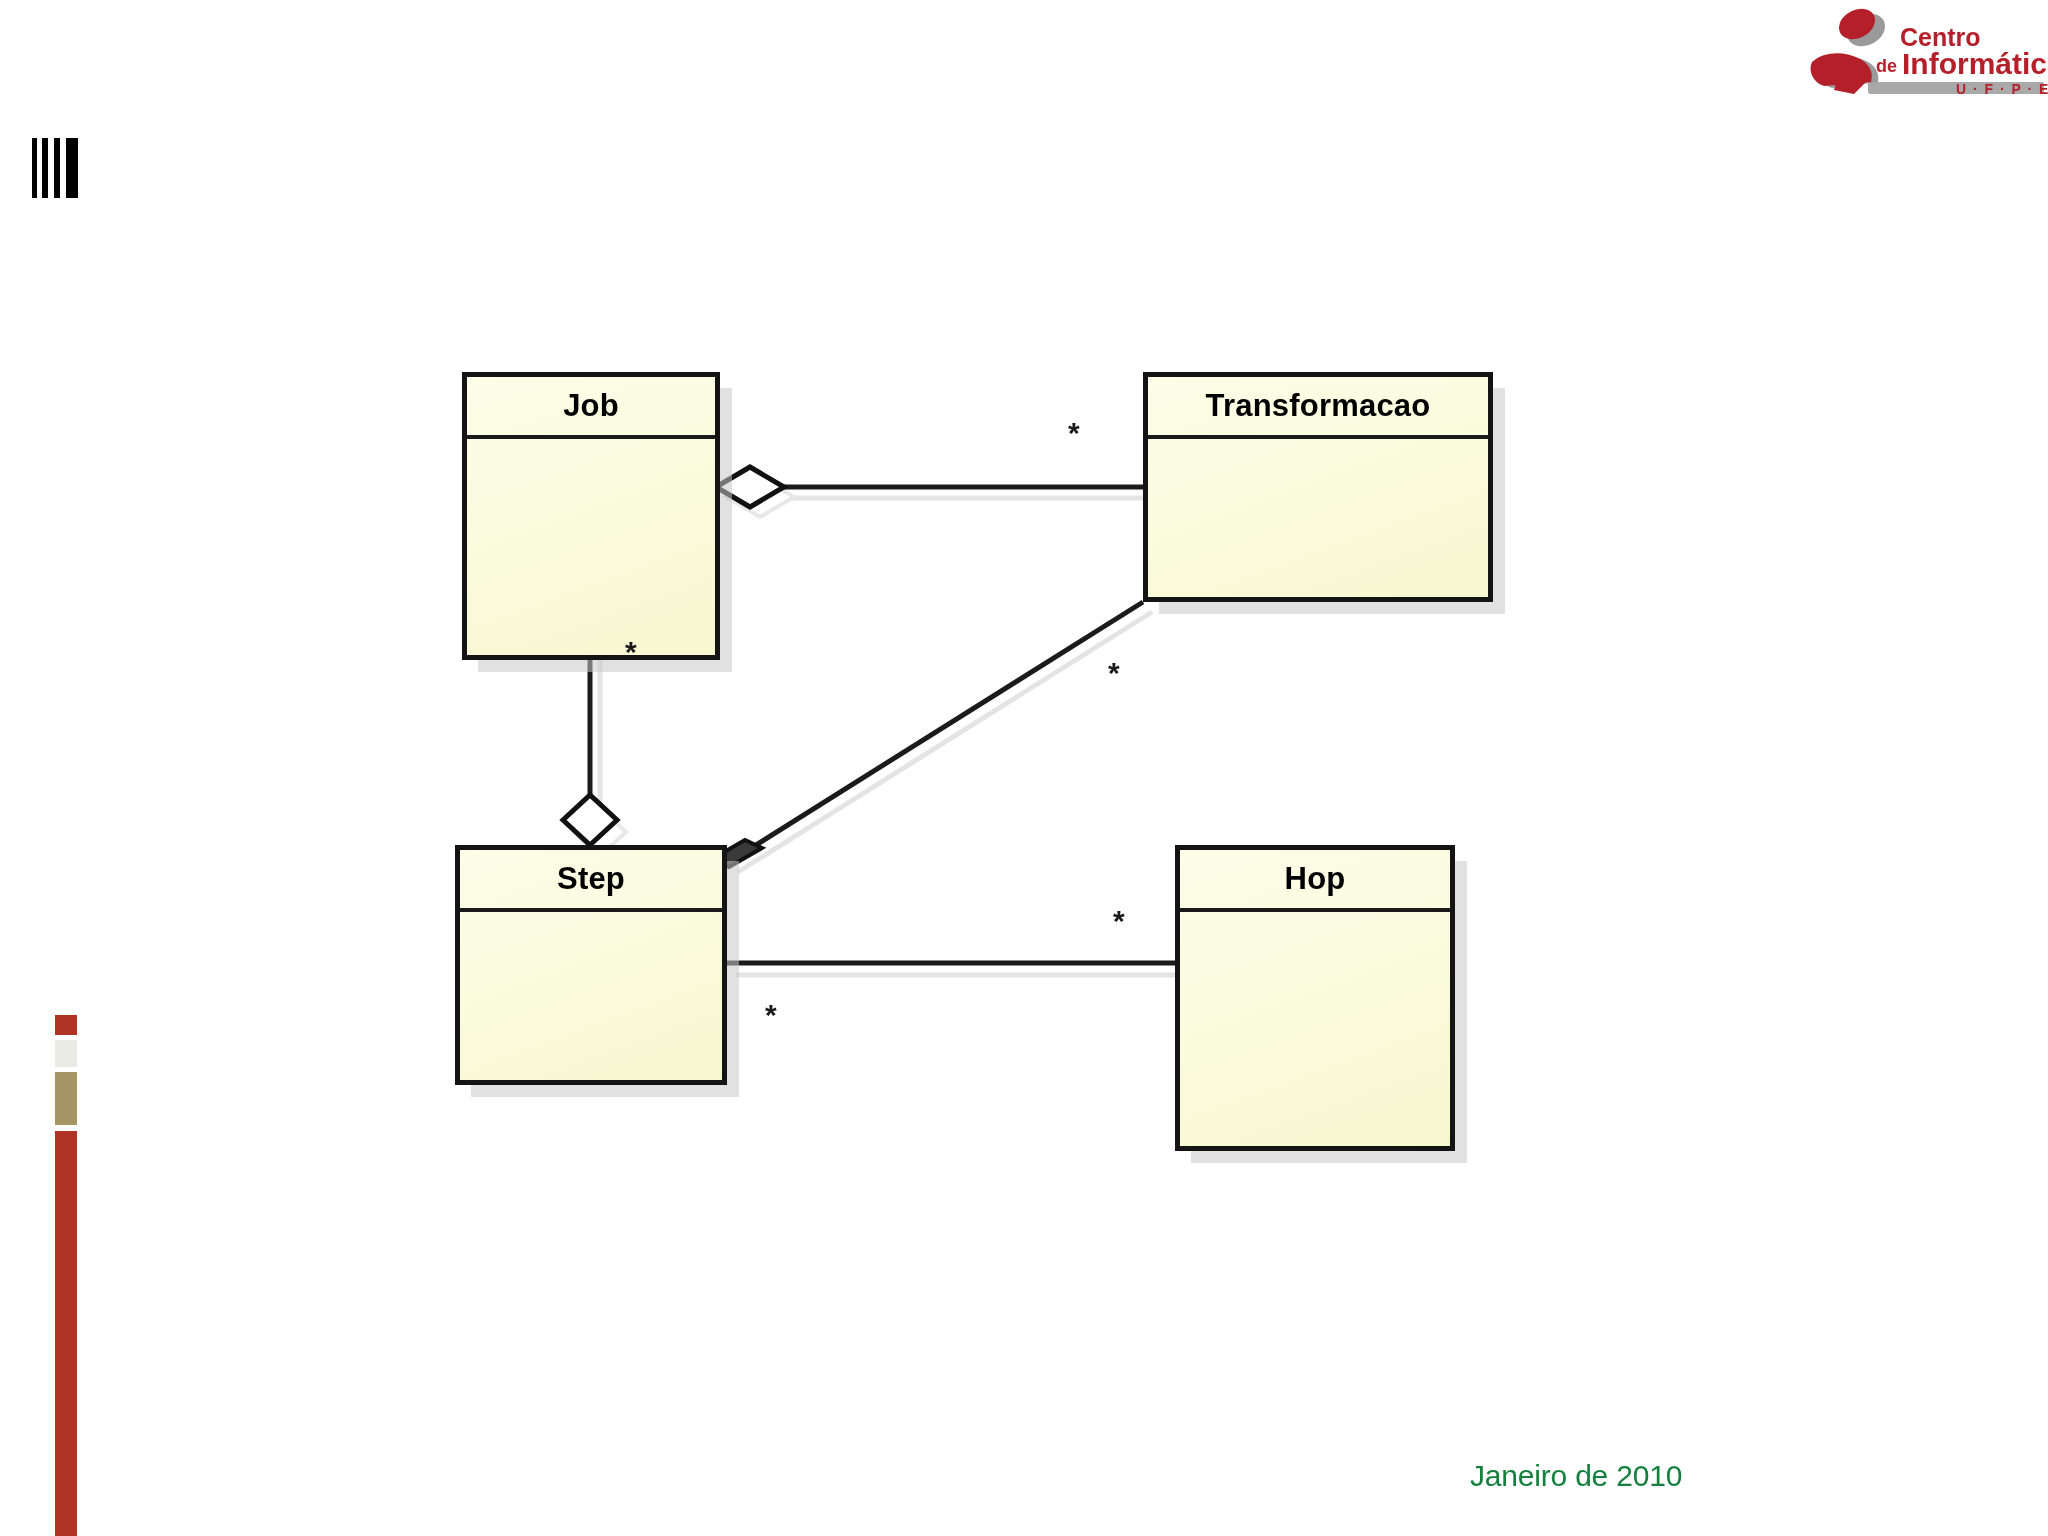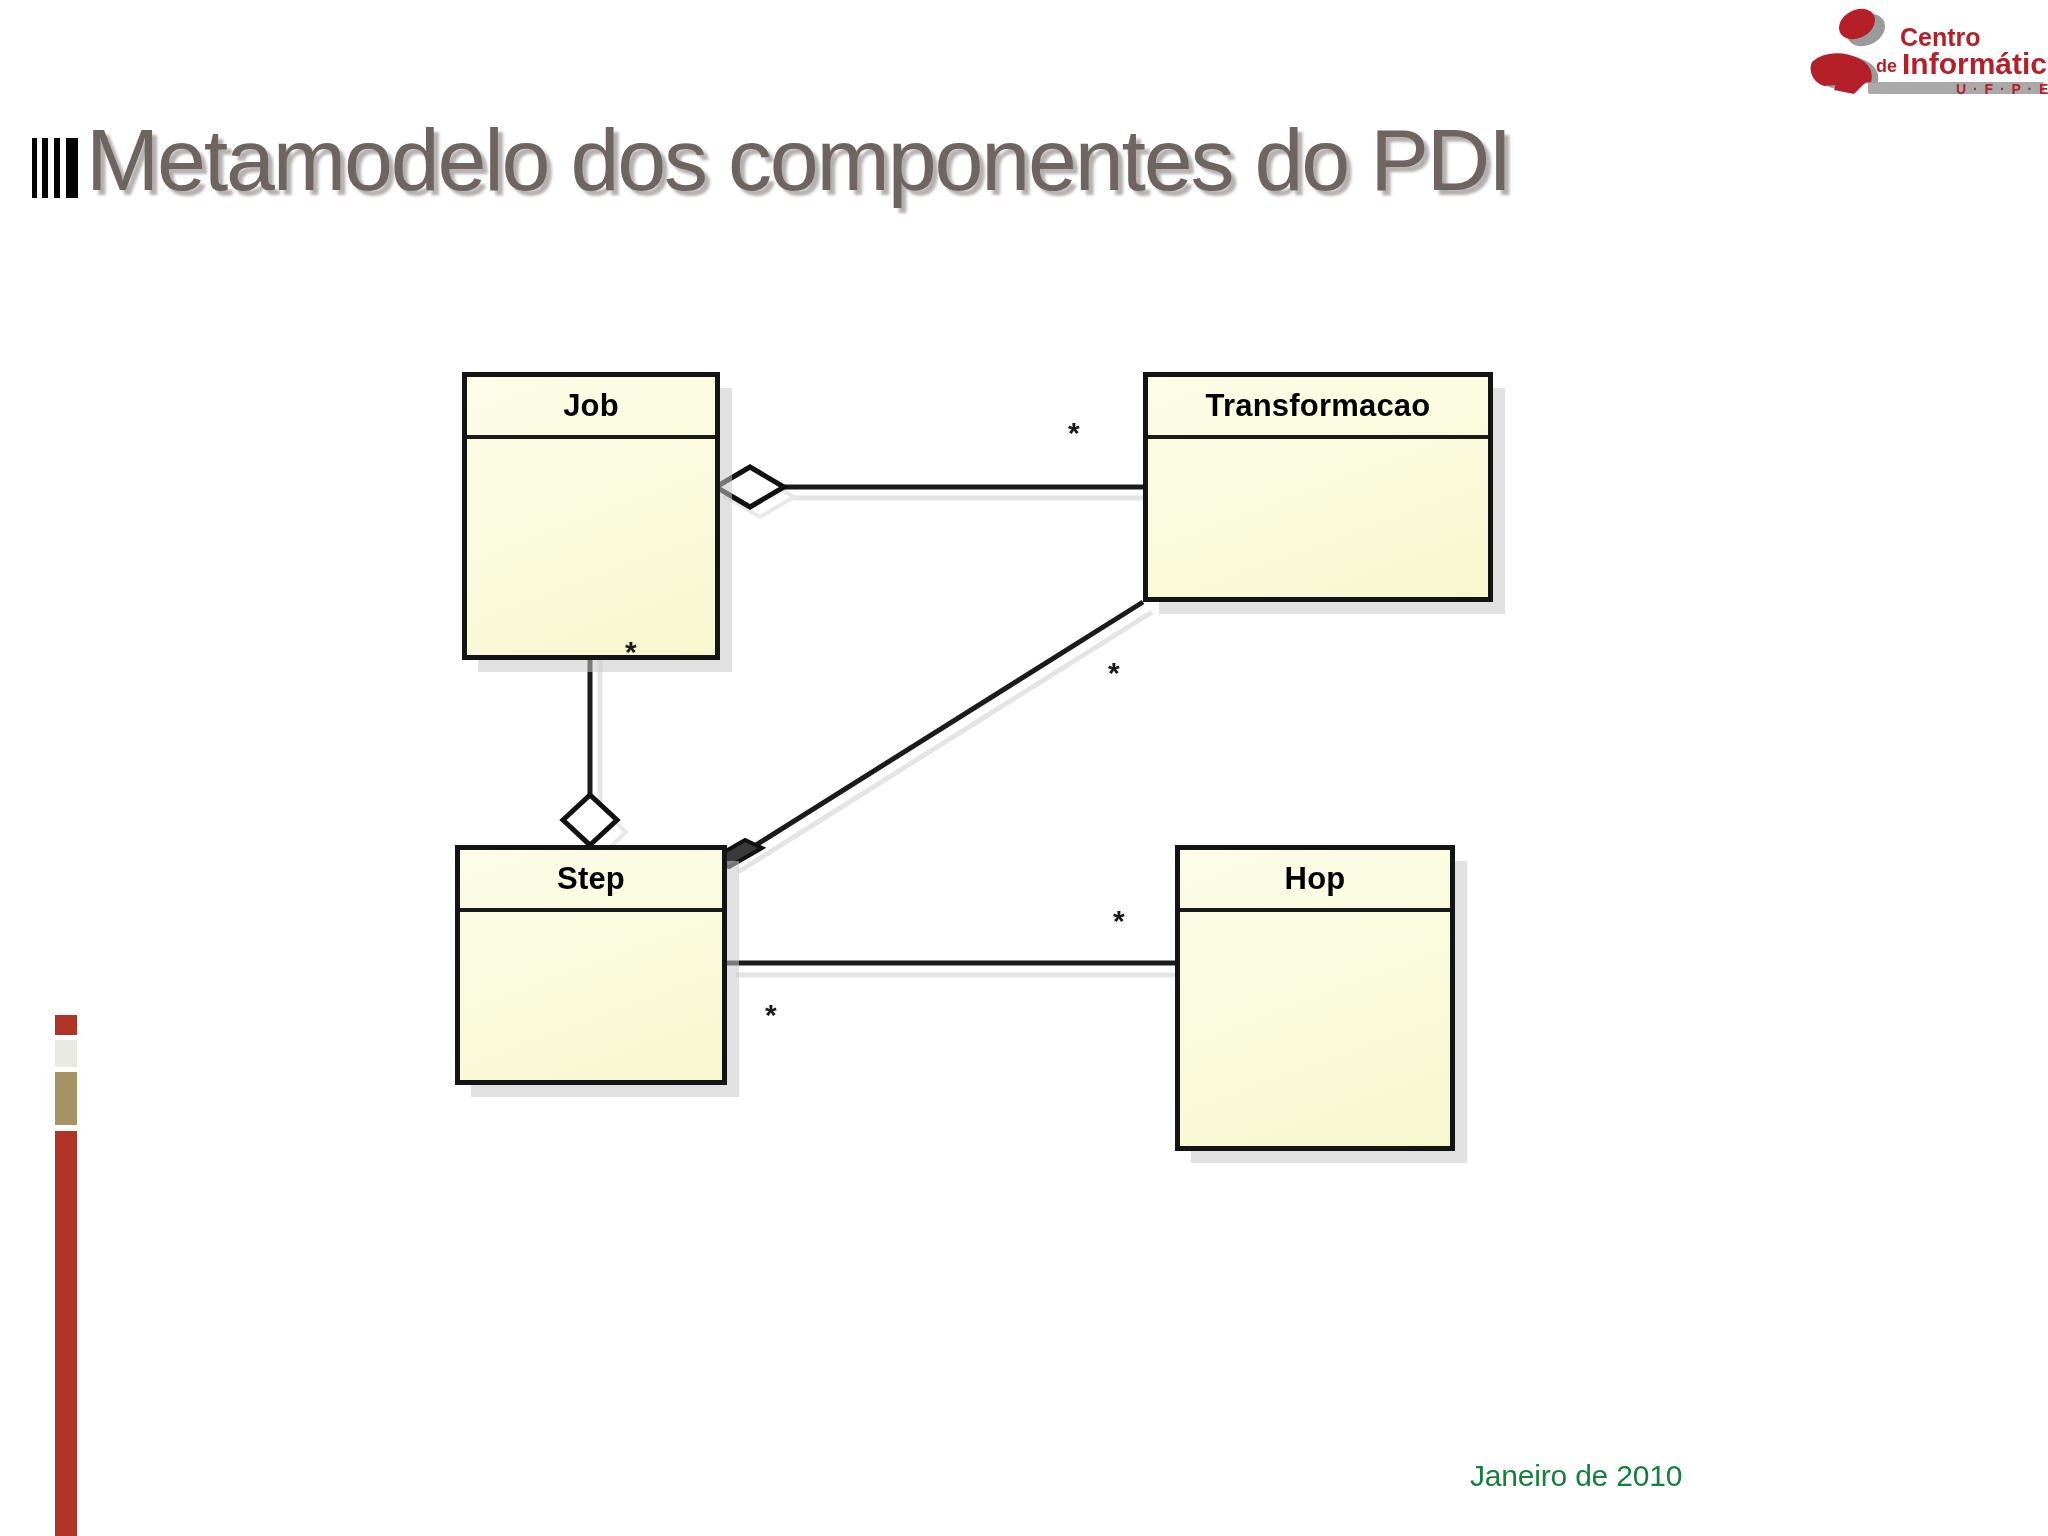--- a/index.html
+++ b/index.html
@@ -174,21 +174,20 @@
     </svg>
   </div>
 
   <div id="title-row">
     <div id="title-bullet">
       <i class="b1"></i>
         <i class="b2"></i>
         <i class="b3"></i>
         <i class="b4"></i>
     </div>
-    <div id="title-text">Metamodelo dos componentes do PDI</div>
   </div>
 
   <div id="diagram">
     <svg width="2048" height="1536" viewBox="0 0 2048 1536" xmlns="http://www.w3.org/2000/svg">
 
       <g stroke="#e4e4e4" stroke-width="5" fill="none">
         <line x1="726" y1="498" x2="1152" y2="498"></line>
         <line x1="600" y1="616" x2="600" y2="856"></line>
         <line x1="1152" y1="612" x2="738" y2="872"></line>
         <line x1="736" y1="975" x2="1186" y2="975"></line>

